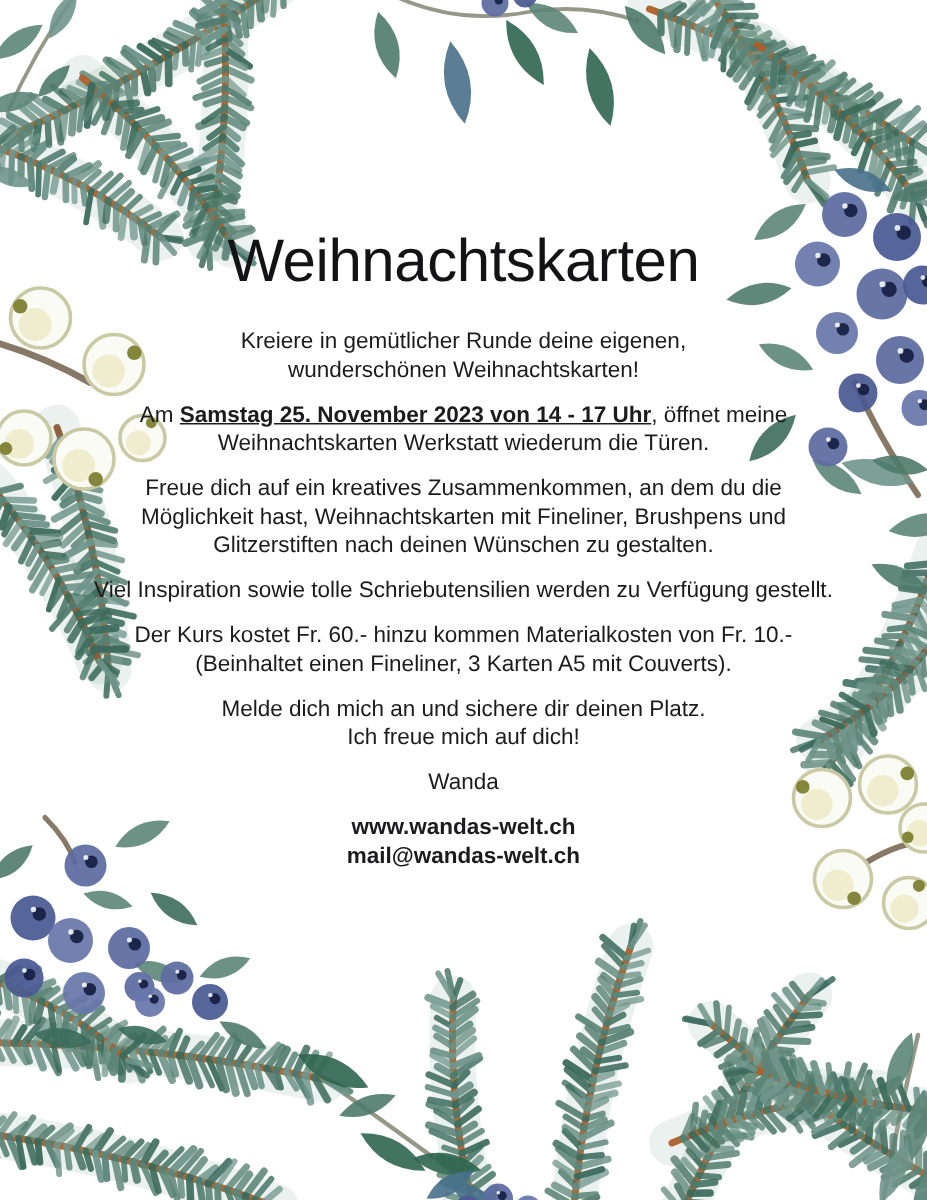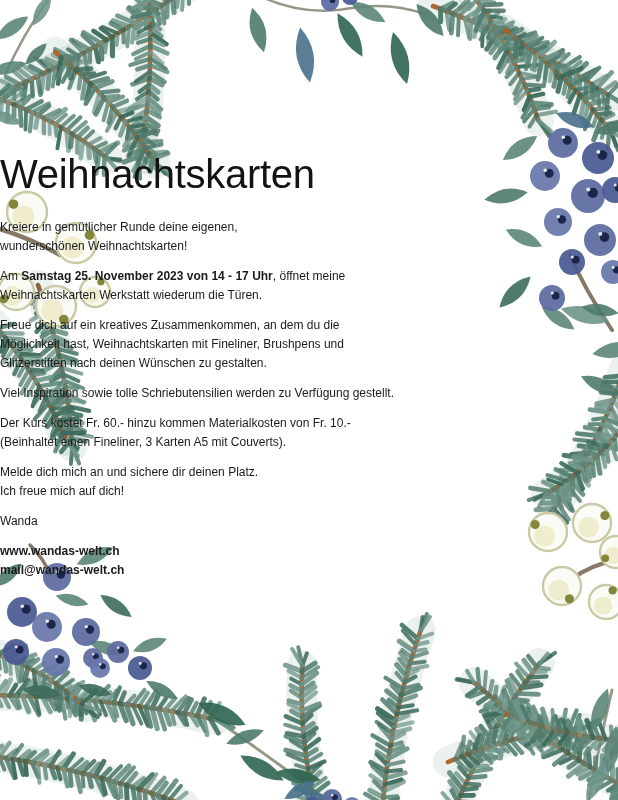--- a/index.html
+++ b/index.html
@@ -2,29 +2,29 @@
 <html><head>
 <meta charset="utf-8">
 <style>
   html,body{margin:0;padding:0;background:#9a9a9a;}
   .poster{
     width:618px;height:800px;position:relative;margin:0 auto;
     background:#ffffff;overflow:hidden;
     font-family:"Liberation Sans",sans-serif;color:#1b1b1d;
   }
   #decor{position:absolute;left:0;top:0;width:618px;height:800px;pointer-events:none;}
-  .content{position:absolute;left:0;top:0;right:0;bottom:0;}
+  .content{position:absolute;left:0;top:0;right:0;bottom:0;text-align:center;}
   .title{
     font-size:40px;line-height:53px;font-weight:400;letter-spacing:-0.3px;
     color:#131315;margin:148px 0 17px 0;
   }
-  .content p{font-size:12px;line-height:19px;margin:0 0 11px 0;}
+  .content p{font-size:15px;line-height:19px;margin:0 0 11px 0;}
   .ln{display:block;white-space:nowrap;}
   .lni{white-space:nowrap;}
-  strong{font-weight:700;}
+  strong{font-weight:700;text-decoration:underline;}
   .contact{font-weight:700;}
 </style>
 </head>
 <body>
 
 <div class="poster">
   <svg id="decor" viewBox="0 0 618 800">
       <path d="M252,-8 Q300,18 352,8 Q390,2 425,14" fill="none" stroke="#8a8d7a" stroke-width="2.5" stroke-linecap="round" opacity="0.9"></path>
       <path d="M55,-10 Q25,30 5,75" fill="none" stroke="#8a8d7a" stroke-width="2.5" stroke-linecap="round" opacity="0.9"></path>
       <path d="M205,712 Q260,750 330,802" fill="none" stroke="#8a8d7a" stroke-width="3" stroke-linecap="round" opacity="0.9"></path>

